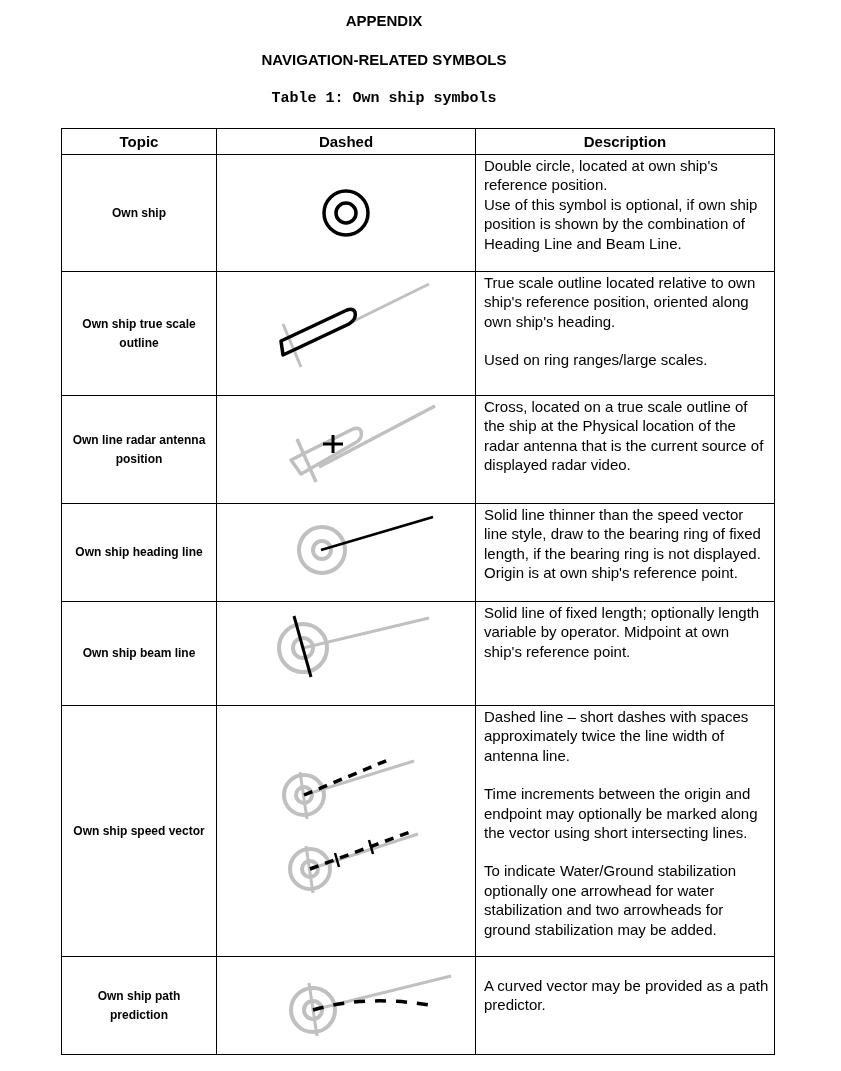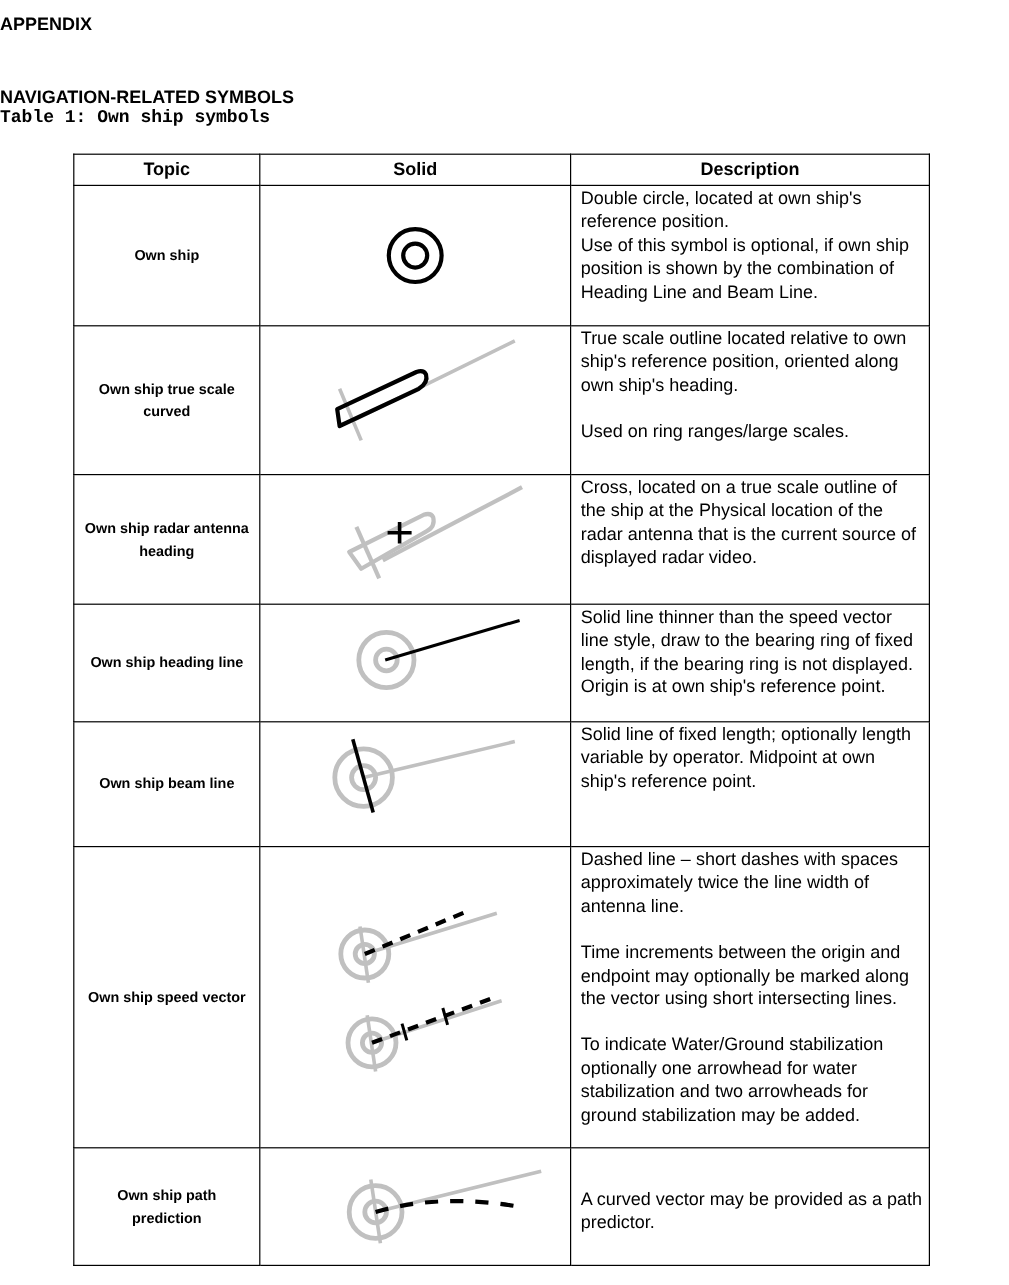--- a/index.html
+++ b/index.html
@@ -1,19 +1,19 @@
 <!DOCTYPE html>
 <html><head>
 <meta charset="utf-8">
 <style>
   html, body { margin:0; padding:0; background:#fff; }
   body { width:841px; height:1071px; position:relative; font-family:"Liberation Sans", sans-serif; color:#000; overflow:hidden; }
-  .h { position:absolute; left:0; width:768px; text-align:left; font-weight:bold; font-size:15px; }
+  .h { position:absolute; left:0; width:768px; text-align:center; font-weight:bold; font-size:15px; }
   #h1 { top:12px; }
-  #h2 { top:51px;margin-top:22px; }
+  #h2 { top:51px; }
   #h3 { top:90px;font-family:Liberation Mono, monospace; }
   table { position:absolute; left:61px; top:128px; border-collapse:collapse; table-layout:fixed; }
   td, th { border:1.5px solid #000; padding:0; vertical-align:middle; }
   th { font-size:15px; font-weight:bold; height:25px; text-align:center; }
   td.topic { text-align:center; font-weight:bold; font-size:12px; line-height:19px; padding:0 6px; }
   td.sym { text-align:center; }
   td.desc { vertical-align:top; font-size:15px; line-height:19.4px; padding:1px 4px 0 8px; }
   .para { display:block; }
   .gap { height:19px; }
   svg { display:block; margin:0 auto; }
@@ -27,56 +27,56 @@
 
 <table>
   <colgroup>
       <col style="width:155px">
       <col style="width:258px">
       <col style="width:299px">
     </colgroup>
   <tbody>
       <tr>
     <th>Topic</th>
-    <th>Solid</th>
+    <th>Dashed</th>
     <th>Description</th>
   </tr>
 
   <tr style="height:117px">
     <td class="topic">Own ship</td>
     <td class="sym">
       <svg width="60" height="60" viewBox="0 0 60 60">
         <circle cx="30" cy="30" r="22" fill="none" stroke="#000" stroke-width="3.5"></circle>
         <circle cx="30" cy="30" r="10" fill="none" stroke="#000" stroke-width="3.5"></circle>
       </svg>
     </td>
     <td class="desc">
       <span class="para">Double circle, located at own ship's reference position.</span>
       <span class="para">Use of this symbol is optional, if own ship position is shown by the combination of Heading Line and Beam Line.</span>
     </td>
   </tr>
 
   <tr style="height:124px">
-    <td class="topic">Own ship true scale curved</td>
+    <td class="topic">Own ship true scale outline</td>
     <td class="sym">
       <svg width="258" height="120" viewBox="0 0 258 120">
         <line x1="76" y1="77" x2="212" y2="10" stroke="#c0c0c0" stroke-width="3"></line>
         <line x1="66" y1="50" x2="84" y2="93" stroke="#c0c0c0" stroke-width="3"></line>
         <path d="M64 67 L130 36 Q136 34 138 38 Q140 45 132 50 L66 81 Z" fill="none" stroke="#000" stroke-width="3.5" stroke-linejoin="round"></path>
       </svg>
     </td>
     <td class="desc">
       <span class="para">True scale outline located relative to own ship's reference position, oriented along own ship's heading.</span>
       <span class="para gap"></span>
       <span class="para">Used on ring ranges/large scales.</span>
     </td>
   </tr>
 
   <tr style="height:108px">
-    <td class="topic">Own ship radar antenna heading</td>
+    <td class="topic">Own line radar antenna position</td>
     <td class="sym">
       <svg width="258" height="105" viewBox="0 0 258 105">
         <line x1="102" y1="70" x2="218" y2="9" stroke="#c0c0c0" stroke-width="3.5"></line>
         <line x1="80" y1="42" x2="99" y2="85" stroke="#c0c0c0" stroke-width="3.5"></line>
         <path d="M74 63 L136 32 Q142 30 144 34 Q146 42 138 46 L84 77 Z" fill="none" stroke="#c0c0c0" stroke-width="3.5" stroke-linejoin="round"></path>
         <line x1="116" y1="38" x2="116" y2="56" stroke="#000" stroke-width="3"></line>
         <line x1="106" y1="47" x2="126" y2="47" stroke="#000" stroke-width="3"></line>
       </svg>
     </td>
     <td class="desc">
@@ -146,18 +146,18 @@
     <td class="topic">Own ship path prediction</td>
     <td class="sym">
       <svg width="258" height="95" viewBox="0 0 258 95">
         <circle cx="96" cy="52" r="22" fill="none" stroke="#c0c0c0" stroke-width="4"></circle>
         <circle cx="96" cy="52" r="9" fill="none" stroke="#c0c0c0" stroke-width="4"></circle>
         <line x1="92" y1="25" x2="100" y2="78" stroke="#c0c0c0" stroke-width="3"></line>
         <line x1="96" y1="52" x2="234" y2="18" stroke="#c0c0c0" stroke-width="3"></line>
         <path d="M96 52 Q150 36 218 48" fill="none" stroke="#000" stroke-width="3.5" stroke-dasharray="11 10"></path>
       </svg>
     </td>
-    <td class="desc" style="padding-top:33px">
+    <td class="desc" style="padding-top:19px">
       <span class="para">A curved vector may be provided as a path predictor.</span>
     </td>
   </tr>
 </tbody>
   </table>
 
 </body></html>

